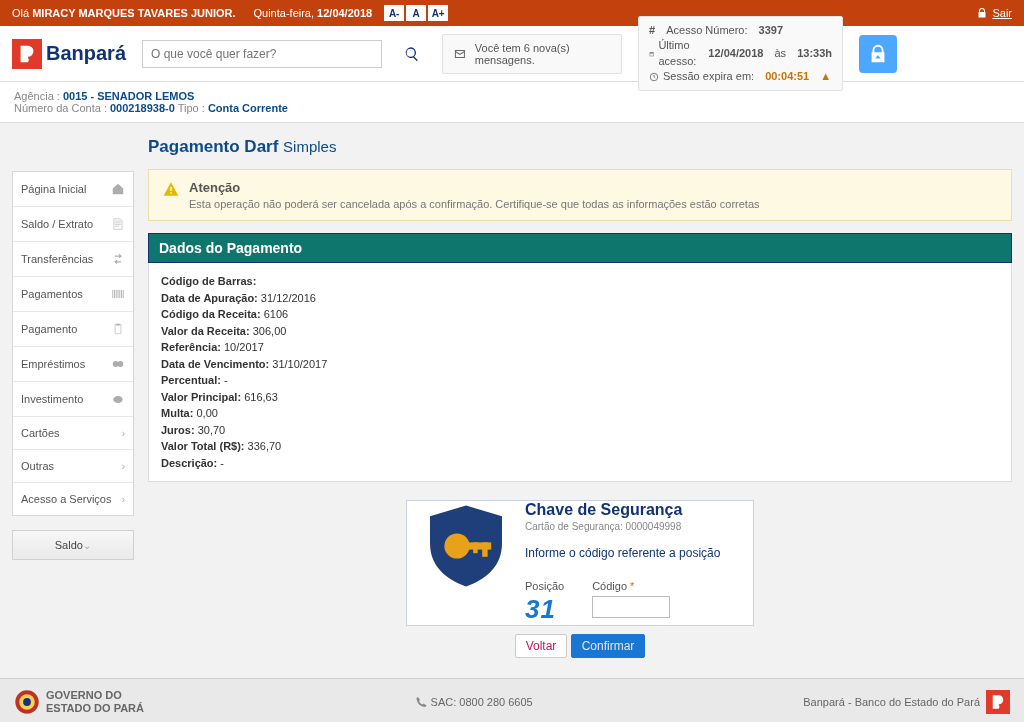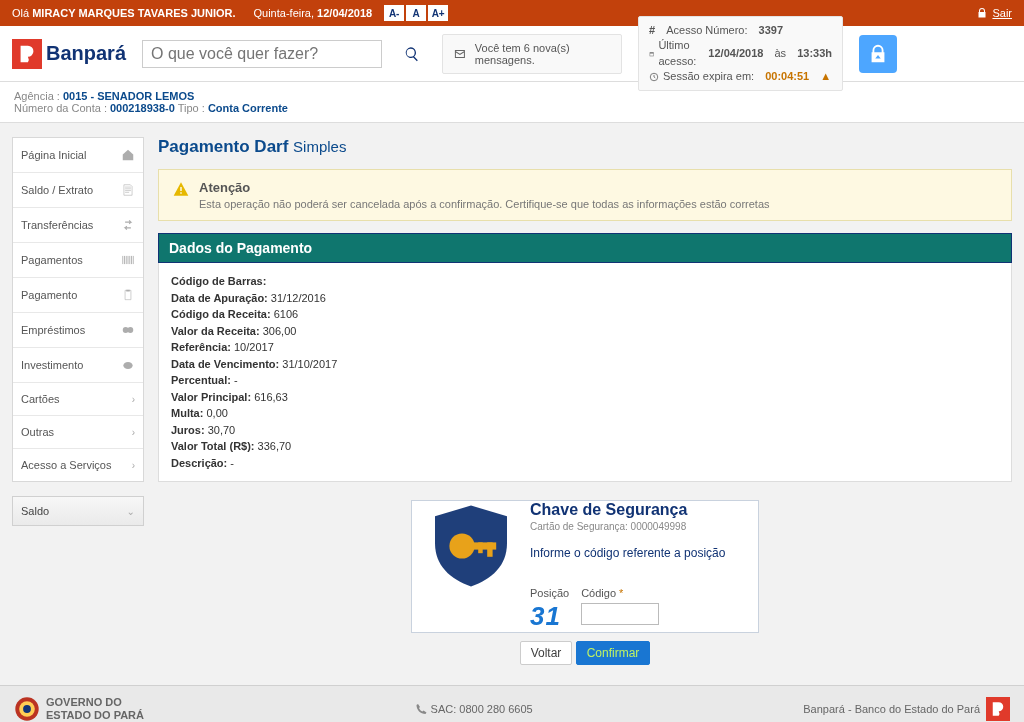--- a/index.html
+++ b/index.html
@@ -15,74 +15,74 @@
     .topbar .right { margin-left: auto; display: flex; align-items: center; gap: 4px; }
     .topbar .right a { color: #fff; text-decoration: underline; font-size: 11px; }
     .lock-small { width: 12px; height: 12px; display: inline-block; }
 
     
     .header { background: #fff; border-bottom: 1px solid #ddd; padding: 8px 12px; display: flex; align-items: center; gap: 16px; height: 56px; }
     .logo { display: flex; align-items: center; gap: 4px; }
     .logo-mark { width: 30px; height: 30px; background: #e03a2b; display: flex; align-items: center; justify-content: center; }
     .logo-text { color: #113374; font-size: 20px; font-weight: bold; }
     .search { border: 1px solid #ccc; height: 28px; width: 240px; display: flex; align-items: center; }
-    .search input { border: none; outline: none; padding: 0 8px; width: 100%; font-size: 16px; color: #a16207; }
+    .search input { border: none; outline: none; padding: 0 8px; width: 100%; font-size: 12px; color: #a16207; }
     .search-btn { width: 28px; height: 28px; display: flex; align-items: center; justify-content: center; cursor: pointer; }
 
     .info-box { border: 1px solid #e3e3e3; background: #f9f9f9; border-radius: 2px; padding: 6px 10px; font-size: 11px; color: #555; display: flex; align-items: center; gap: 8px; min-height: 40px; }
     .info-box.msgs { width: 180px; }
     .info-box.session { width: 205px; display: block; line-height: 1.4; }
     .info-box.session div { display: flex; align-items: center; gap: 4px; }
     .info-box.session .time { color: #c77400; font-weight: bold; }
     .info-box.session .warn { color: #c77400; }
     .big-lock { width: 38px; height: 38px; background: #4da6ff; border-radius: 4px; display: flex; align-items: center; justify-content: center; }
 
     
     .account-bar { background: #fff; border-bottom: 1px solid #ddd; padding: 8px 14px; font-size: 11px; color: #888; }
     .account-bar .blue { color: #0b4a8c; font-weight: bold; }
 
     
     .main { display: flex; padding: 14px 12px 20px; gap: 14px; background: #f2f2f2; align-items: flex-start; }
-    .sidebar { width: 132px; }
+    .sidebar { width: 122px; margin-top: 34px; }
     .menu { border: 1px solid #d8d8d8; background: #fff; }
     .menu-item { display: flex; align-items: center; justify-content: space-between; padding: 10px 8px; border-bottom: 1px solid #e8e8e8; cursor: pointer; font-size: 11px; color: #555; }
     .menu-item:last-child { border-bottom: none; }
     .menu-icon { width: 14px; height: 14px; opacity: 0.6; flex-shrink: 0; }
     .chev { color: #aaa; font-size: 10px; }
-    .saldo-box { margin-top: 14px; border: 1px solid #d0d0d0; background: linear-gradient(#f7f7f7,#eaeaea); padding: 8px 8px; font-size: 11px; color: #444; display: flex; justify-content: space-between; align-items: center; cursor: pointer; }
+    .saldo-box { margin-top: 14px; border: 1px solid #d0d0d0; background: linear-gradient(#f7f7f7,#eaeaea); padding: 8px 8px; font-size: 11px; color: #444; display: flex; justify-content: center; align-items: center; cursor: pointer; }
 
     .content { flex: 1; }
     .page-title { color: #0b4a8c; font-size: 17px; font-weight: bold; margin-bottom: 12px; }
     .page-title .sub { font-weight: normal; font-size: 15px; }
 
     .alert { background: #fef9e2; border: 1px solid #e8dfab; padding: 10px 14px; margin-bottom: 12px; display: flex; gap: 10px; }
     .alert-icon { width: 16px; height: 16px; flex-shrink: 0; margin-top: 1px; }
     .alert-text .atencao { font-weight: bold; color: #555; font-size: 13px; }
     .alert-text .msg { color: #777; font-size: 11px; margin-top: 3px; }
 
     .panel-head { background: #0f766e; color: #fff; padding: 6px 10px; font-size: 14px; font-weight: bold; border: 1px solid #113374; }
     .panel-body { background: #fff; border: 1px solid #ddd; border-top: none; padding: 10px 12px; font-size: 11px; color: #333; line-height: 1.5; }
     .panel-body .k { font-weight: bold; }
 
     .security-card { width: 348px; margin: 18px auto 8px; border: 1px solid #c9d2de; background: #fff; padding: 0 14px; display: flex; gap: 14px; }
     .shield { width: 90px; height: 90px; flex-shrink: 0; }
     .sec-right { flex: 1; }
     .sec-title { color: #113374; font-size: 16px; font-weight: bold; }
     .sec-sub { color: #888; font-size: 10px; margin-top: 2px; }
     .sec-msg { color: #113374; font-size: 12px; margin-top: 14px; }
-    .sec-fields { display: flex; gap: 12px; margin-top: 27px; align-items: flex-start; }
+    .sec-fields { display: flex; gap: 28px; margin-top: 20px; align-items: flex-start; }
     .sec-fields .lbl { font-size: 11px; color: #555; }
     .pos-num { color: #1976d2; font-size: 26px; font-weight: bold;  font-style: italic; margin-top: 2px; letter-spacing: 1px; }
     .code-input { border: 1px solid #bbb; height: 22px; width: 78px; margin-top: 4px; }
     .req { color: #c77400; }
 
     .action-btns { text-align: center; margin-top: 8px; }
     .btn { display: inline-block; padding: 4px 10px; font-size: 12px; border-radius: 2px; cursor: pointer; border: 1px solid transparent; }
-    .btn-default { background: #fff; border-color: #ccc; color: #404040; }
-    .btn-primary { background: #1976d2; color: #bef264; border-color: #1976d2; }
+    .btn-default { background: #fff; border-color: #ccc; color: #be185d; }
+    .btn-primary { background: #1976d2; color: #e5e5e5; border-color: #1976d2; }
 
     
     .footer { background: #e9e9e9; border-top: 1px solid #d0d0d0; padding: 10px 14px; display: flex; align-items: center; font-size: 11px; color: #666; }
     .gov { display: flex; align-items: center; gap: 6px; }
     .gov .seal { width: 26px; height: 26px; }
     .gov .t { line-height: 1.2; }
     .sac { margin: 0 auto; display: flex; align-items: center; gap: 4px; }
     .foot-right { display: flex; align-items: center; gap: 6px; }
   </style>
 </head>

